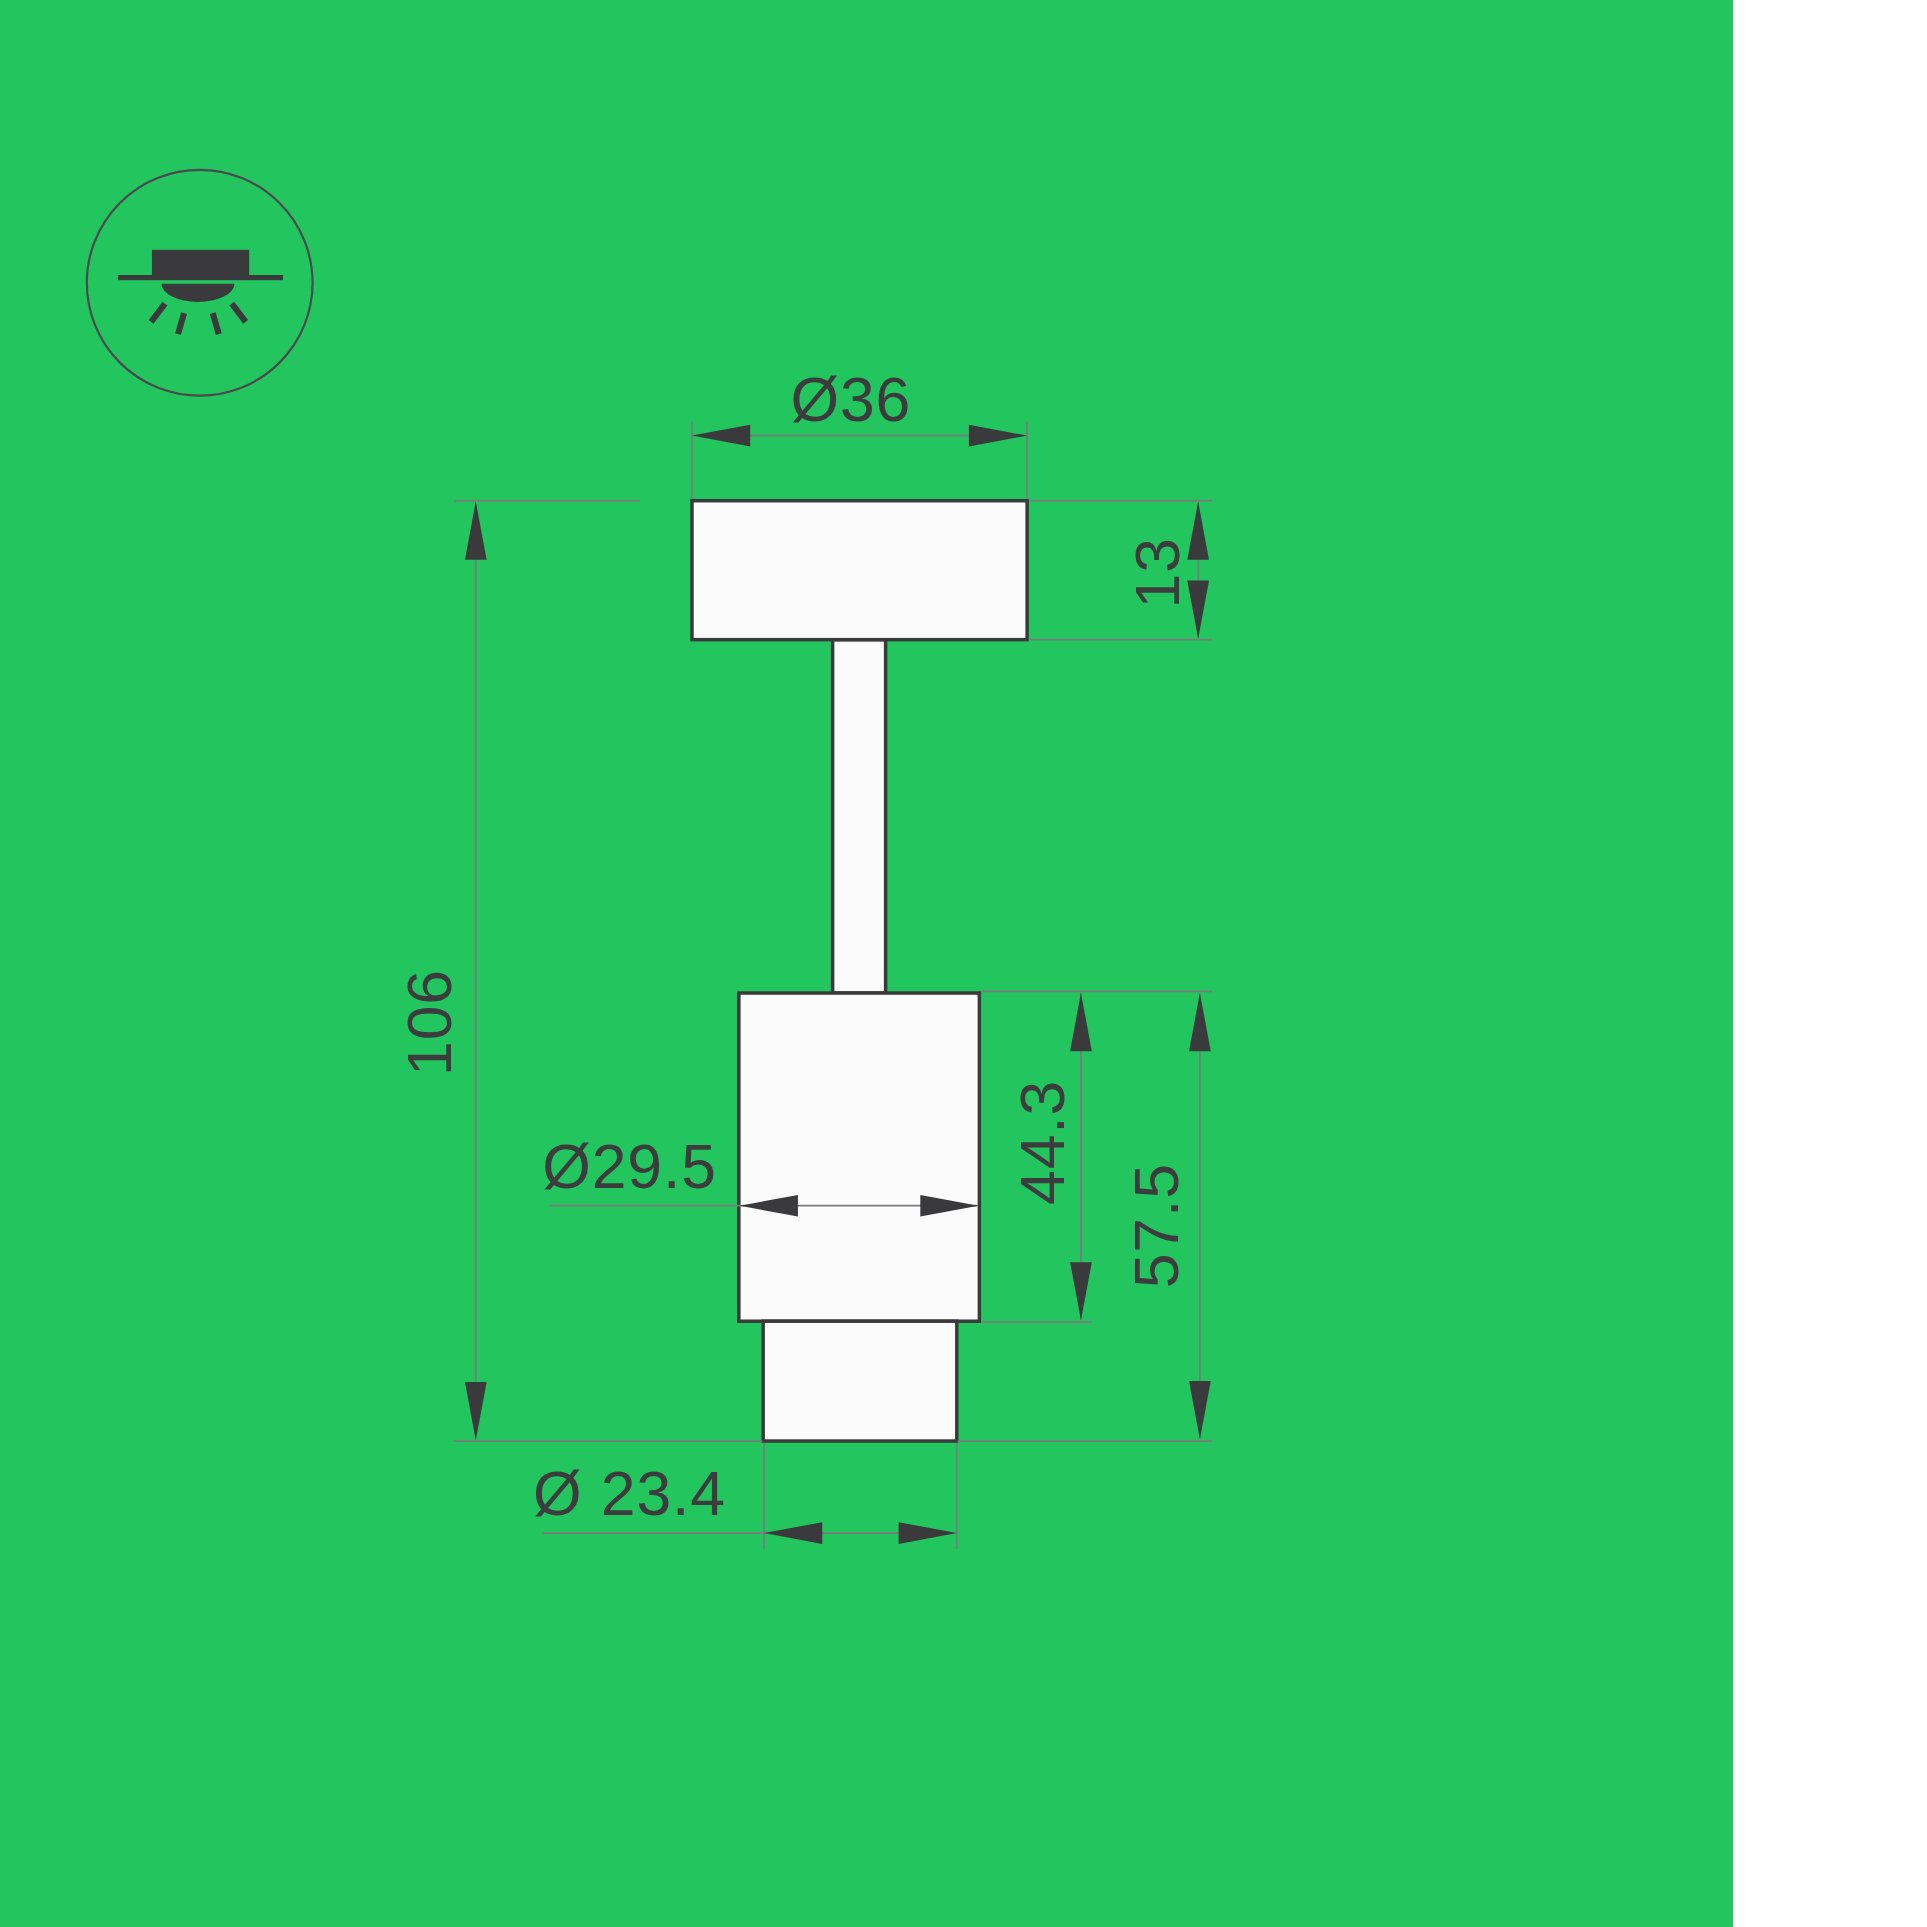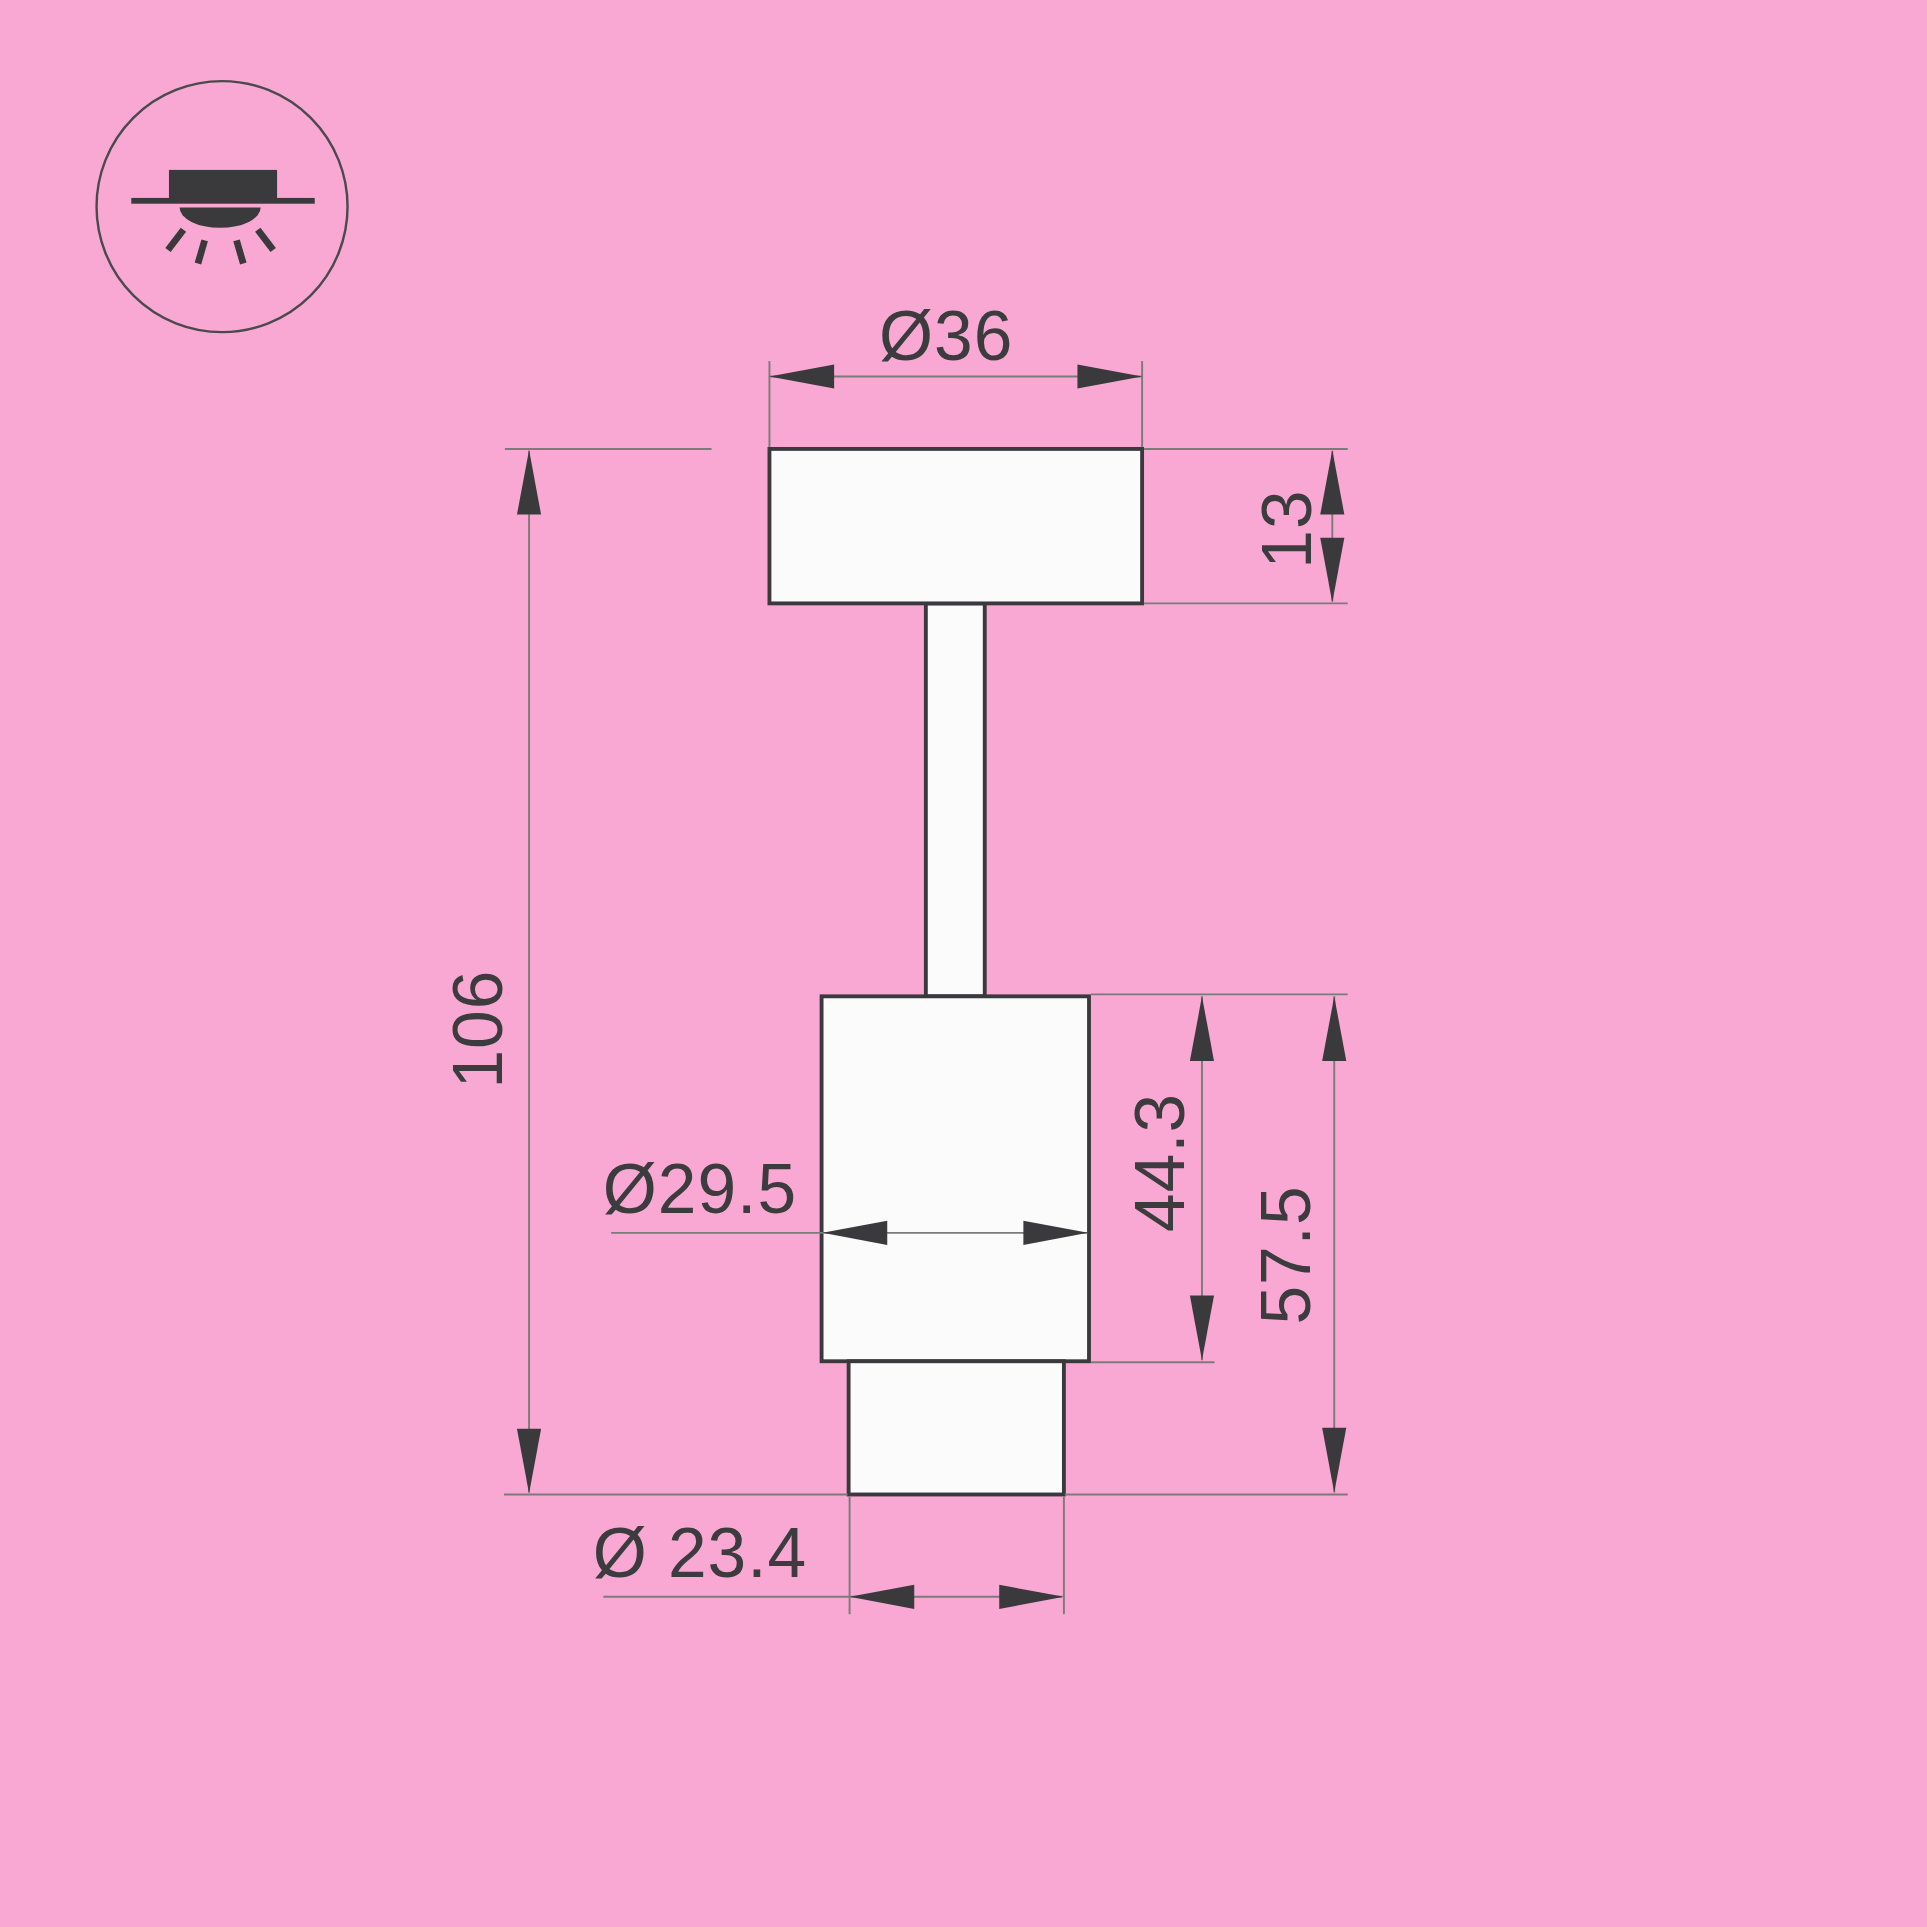--- a/index.html
+++ b/index.html
@@ -2,23 +2,23 @@
 <html><head>
 <meta charset="utf-8">
 <style>
   html, body {
     margin: 0;
     padding: 0;
     background: #ffffff;
   }
   .sheet {
     position: relative;
-    width: 1927px;
+    width: 1733px;
     height: 1927px;
-    background: #f9a8d4;
+    background: #22c55e;
     font-family: "Liberation Sans", sans-serif;
   }
   svg.drawing {
     position: absolute;
     left: 0;
     top: 0;
     width: 100%;
     height: 100%;
   }
   .outline {

